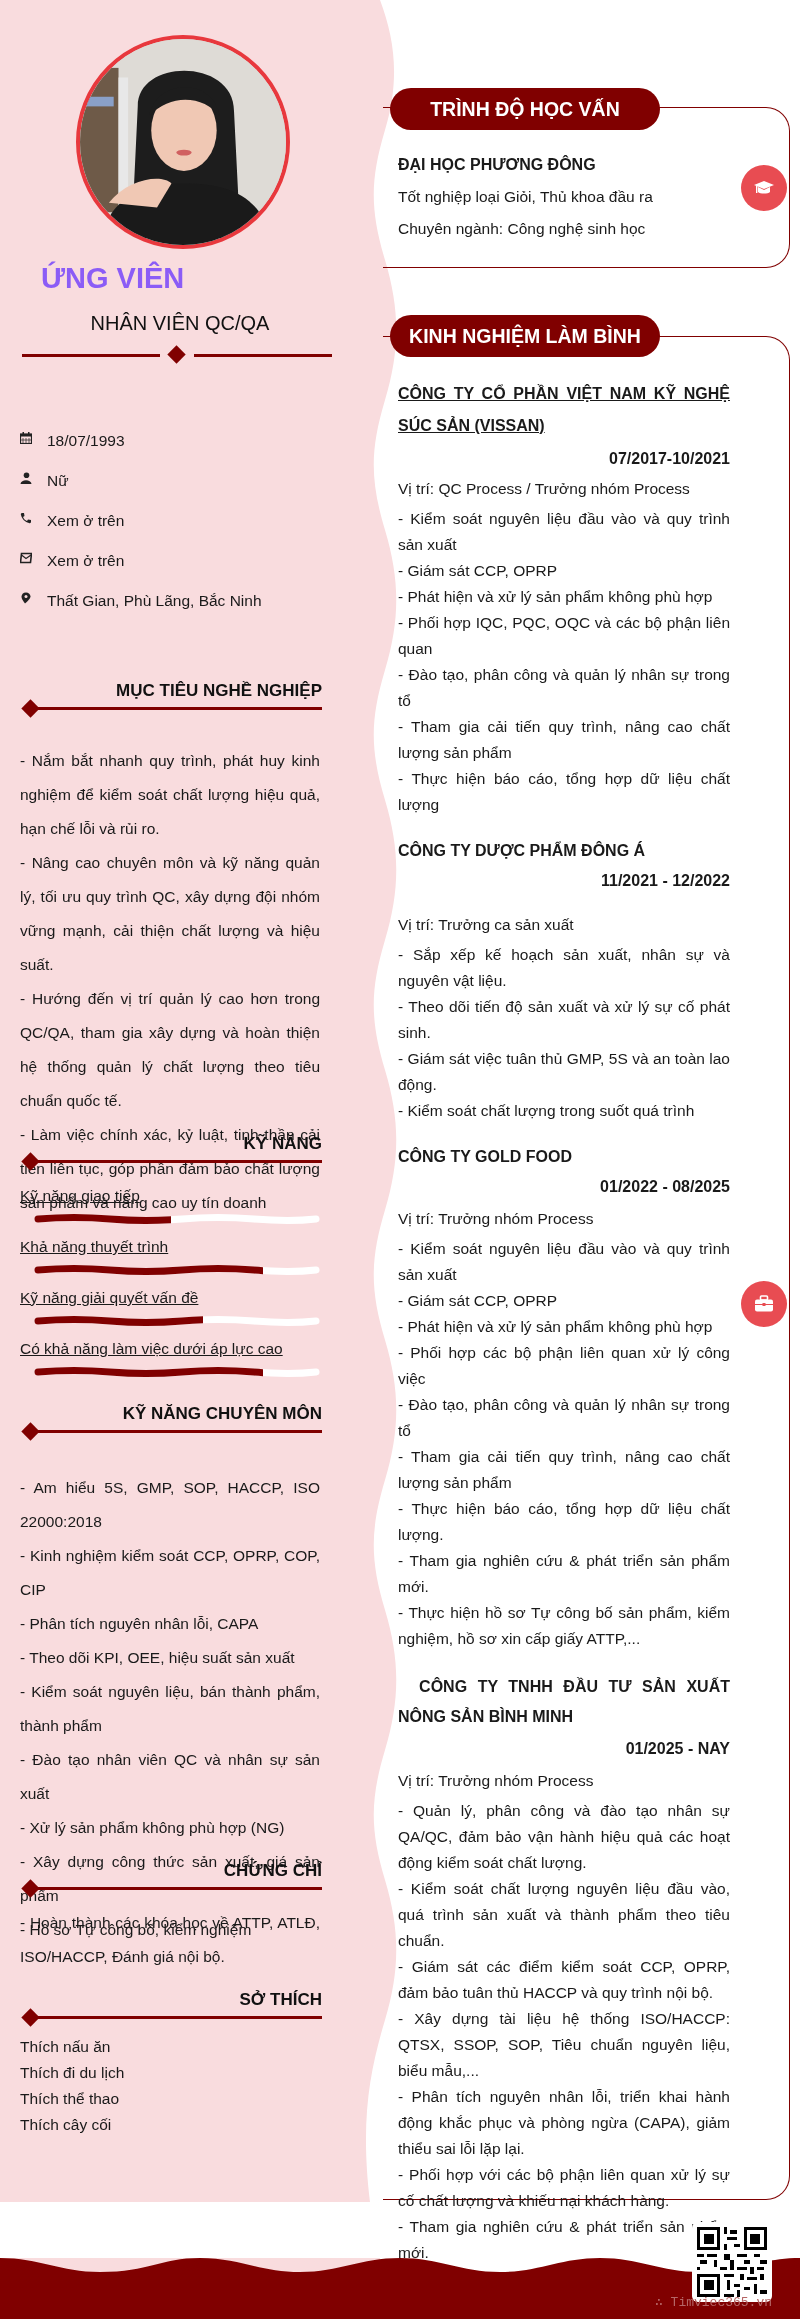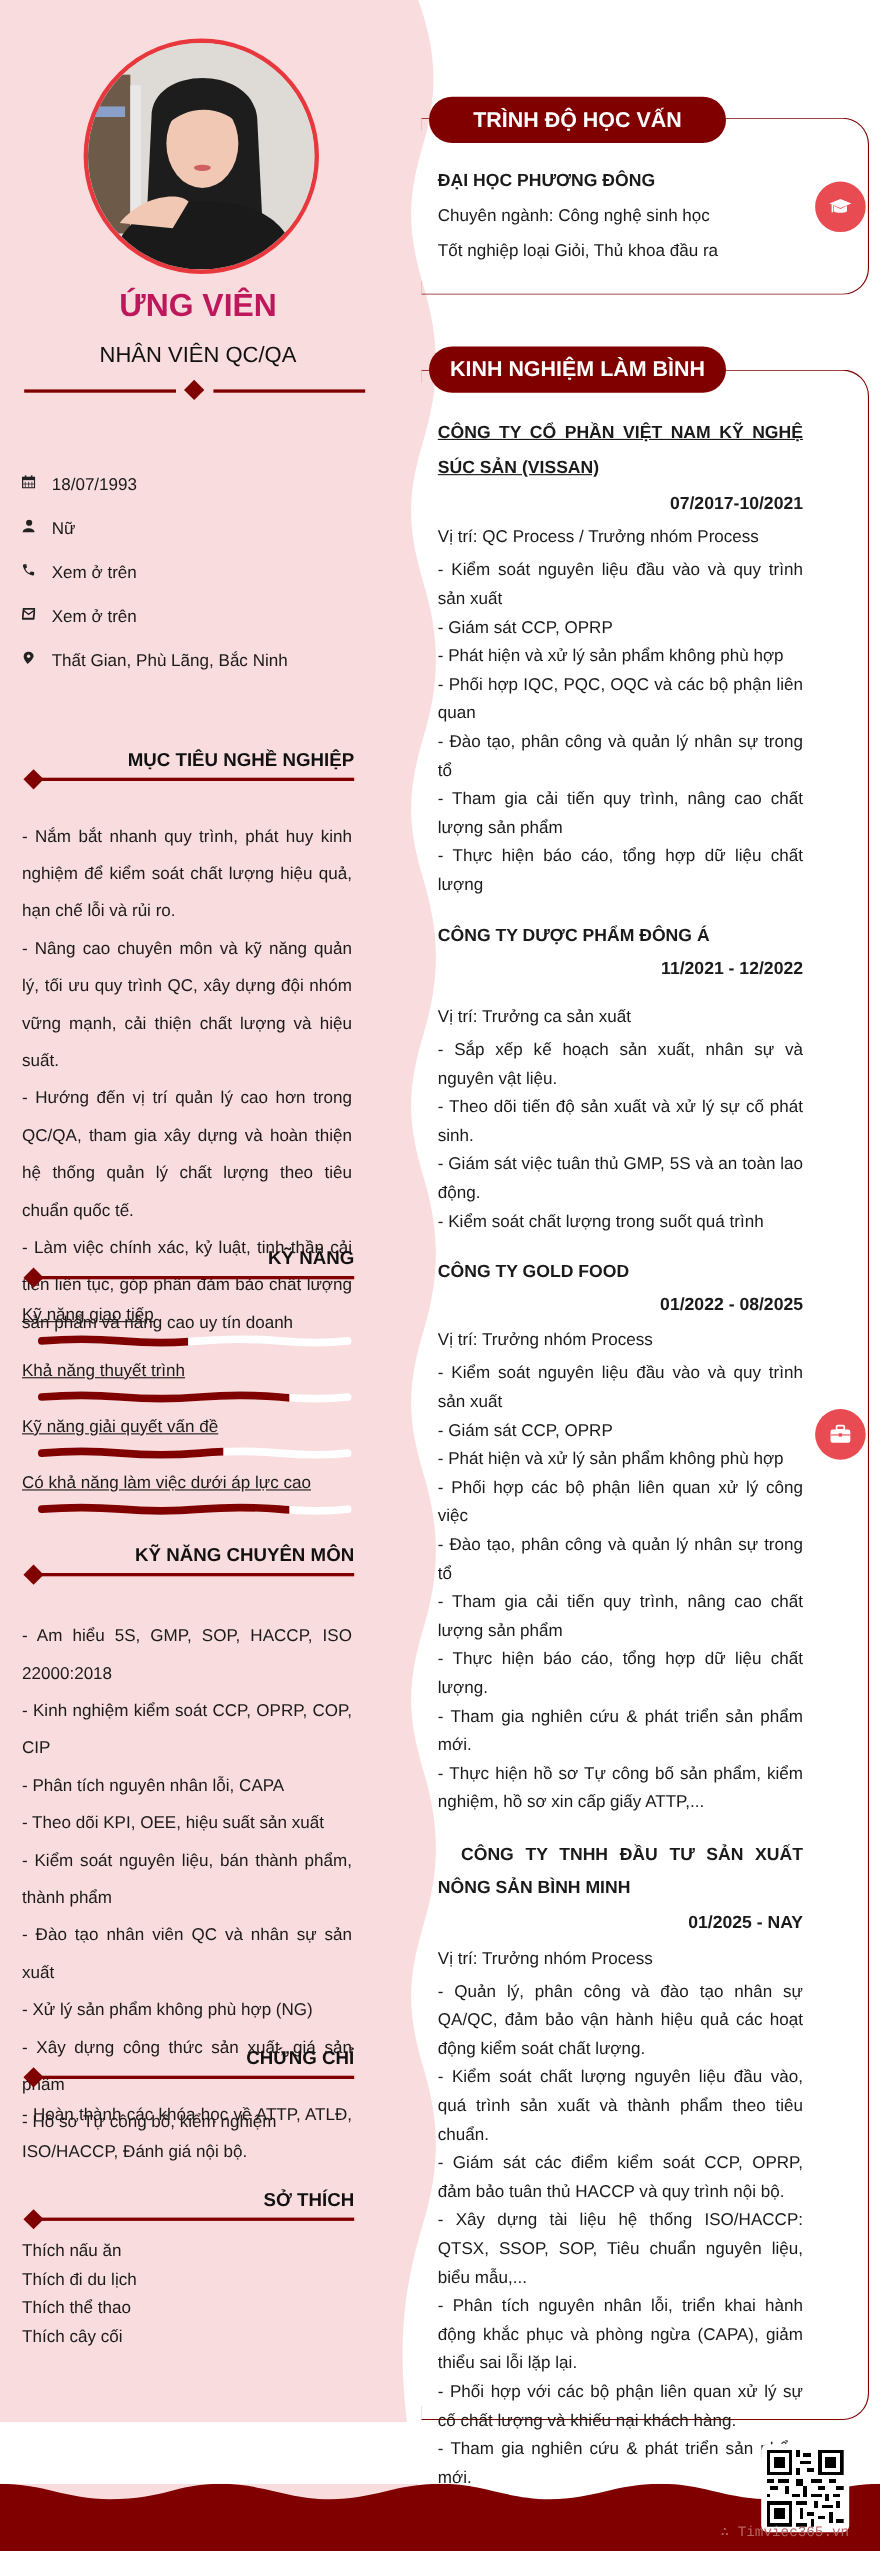--- a/index.html
+++ b/index.html
@@ -15,22 +15,22 @@
   .sidebar-bg {
     position: absolute; left: 0; top: 0; width: 420px; height: 2202px;
   }
   .avatar-wrap {
     position: absolute; left: 76px; top: 35px; width: 214px; height: 214px;
     border-radius: 50%; border: 4px solid #e8383d; overflow: hidden;
     background: #d9d6d2;
   }
   .avatar-wrap svg { width: 100%; height: 100%; display: block; }
   .cand-name {
-    position: absolute; left: 0; top: 262px; width: 360px; text-align: center;
-    font-size: 29px; font-weight: bold; color: #be185d;
+    position: absolute; left: 0; top: 262px; width: 360px; 
+    font-size: 29px; font-weight: bold; color: #8b5cf6; padding-left: 41px;
   }
   .cand-title {
     position: absolute; left: 0; top: 312px; width: 360px; text-align: center;
     font-size: 20px; color: #111;
   }
   .name-divider {
     position: absolute; left: 22px; top: 345px; width: 310px; height: 20px;
   }
   .name-divider .ln { position: absolute; top: 9px; height: 3px; background: #800000; }
   .name-divider .ln.l { left: 0; width: 138px; }
@@ -275,22 +275,22 @@
 <div class="pill" style="top:88px; width:270px;">TRÌNH ĐỘ HỌC VẤN</div>
 <div class="circle-icon" style="left:741px; top:165px;">
   <svg viewBox="0 0 22 22">
       <path d="M1,8 L11,4 L21,8 L11,12 Z" fill="#fff"></path>
       <path d="M5,10 L5,15 C7,17 15,17 17,15 L17,10 L11,13 Z" fill="#fff"></path>
       <rect x="3" y="9" width="1.4" height="7" fill="#fff"></rect>
     </svg>
 </div>
 <div class="rc" style="top:152px;">
   <div class="b" style="font-size:16px;">ĐẠI HỌC PHƯƠNG ĐÔNG</div>
+  <div style="margin-top:6px;">Tốt nghiệp loại Giỏi, Thủ khoa đầu ra</div>
   <div style="margin-top:6px;">Chuyên ngành: Công nghệ sinh học</div>
-  <div style="margin-top:6px;">Tốt nghiệp loại Giỏi, Thủ khoa đầu ra</div>
 </div>
 
 <div class="box" style="top:336px; height:1864px;"></div>
 <div class="pill" style="top:315px; width:270px;">KINH NGHIỆM LÀM BÌNH</div>
 <div class="circle-icon" style="left:741px; top:1281px;">
   <svg viewBox="0 0 22 22">
       <rect x="7.5" y="3" width="7" height="4" rx="1" fill="none" stroke="#fff" stroke-width="1.6"></rect>
       <rect x="2" y="6.5" width="18" height="12" rx="2" fill="#fff"></rect>
       <rect x="2" y="11" width="18" height="1" fill="#e84c52"></rect>
       <rect x="9.5" y="10" width="3" height="3" fill="#e84c52"></rect>

